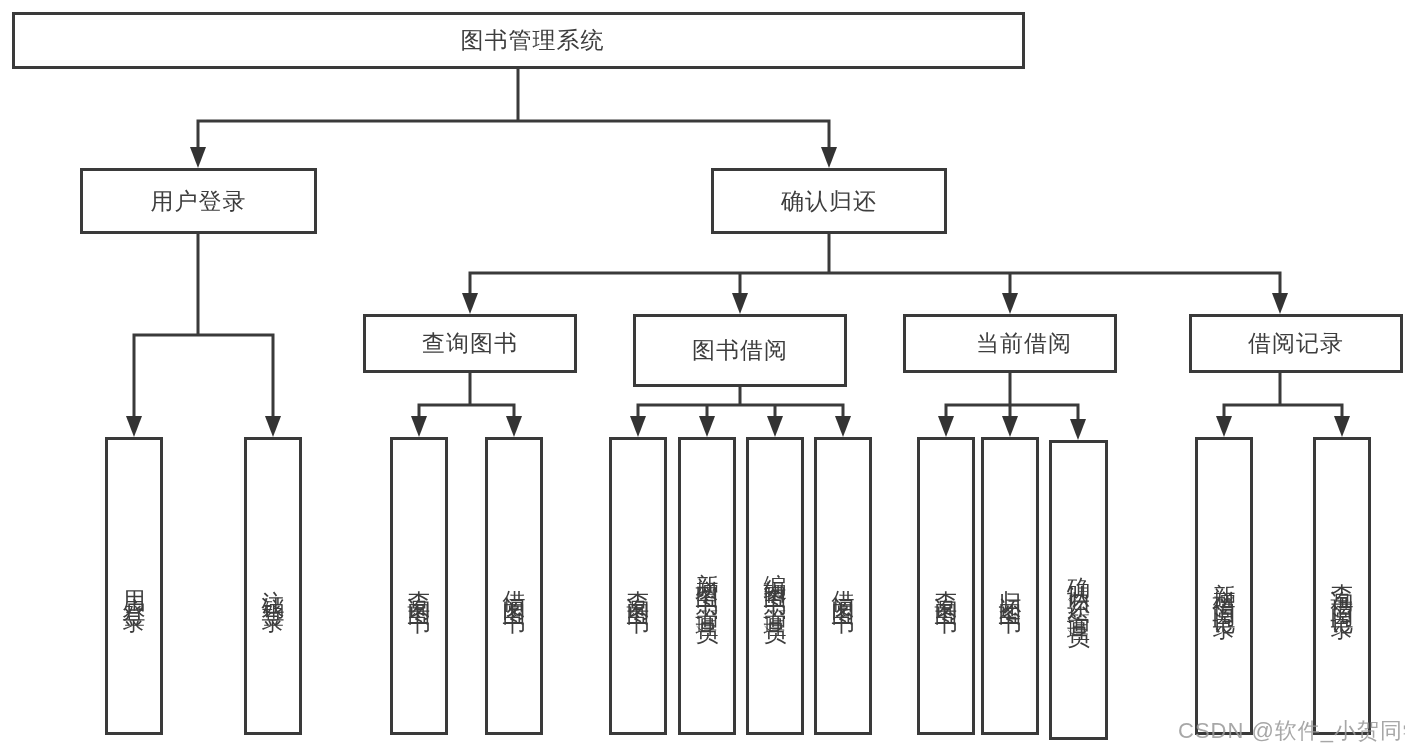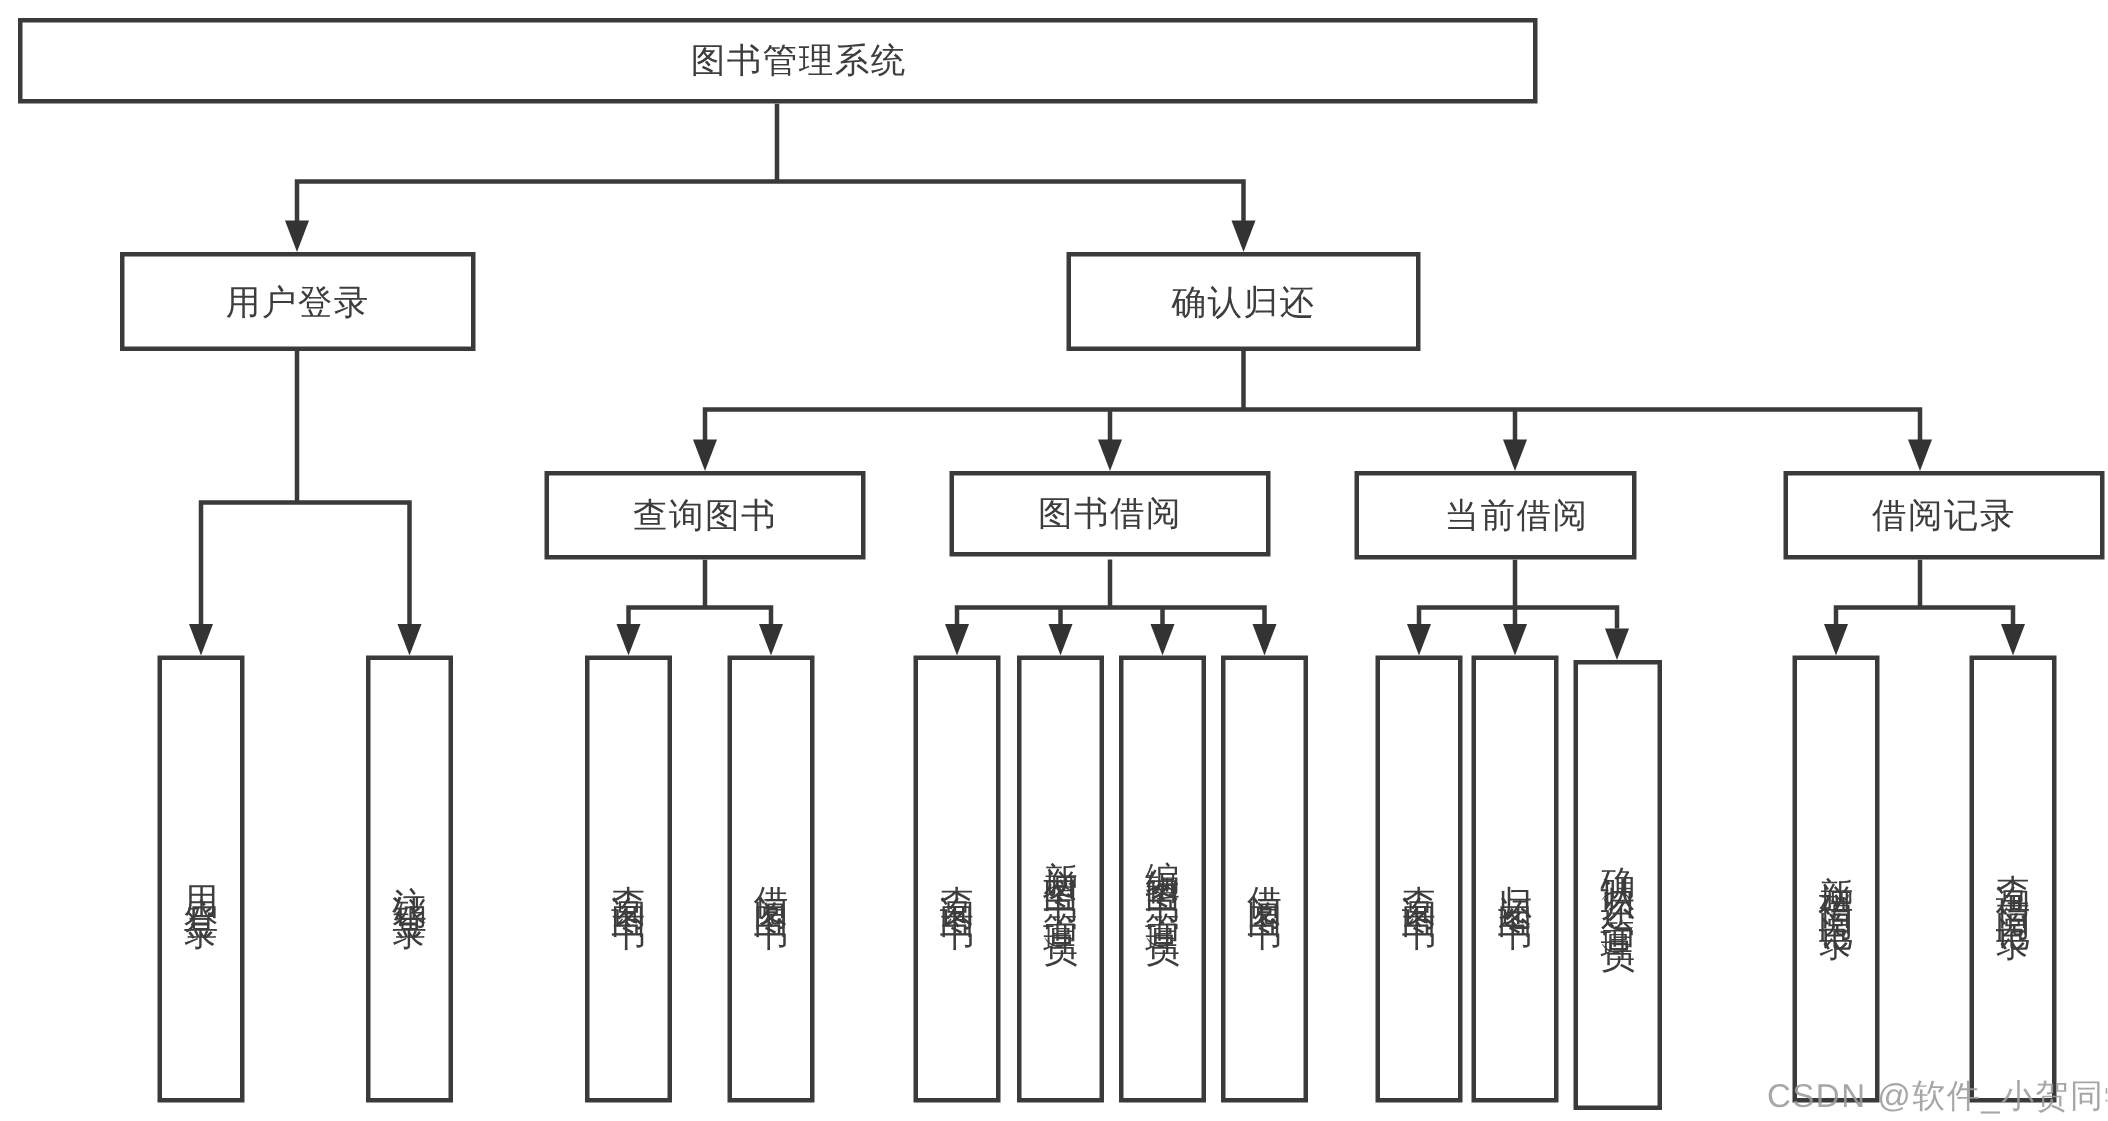--- a/index.html
+++ b/index.html
@@ -119,24 +119,24 @@
   <div class="box" style="left:80px; top:168px; width:237px; height:66px;">
     <span>用户登录</span>
   </div>
   <div class="box" style="left:711px; top:168px; width:236px; height:66px;">
     <span>确认归还</span>
   </div>
 
   <div class="box" style="left:363px; top:314px; width:214px; height:59px;">
     <span>查询图书</span>
   </div>
-  <div class="box" style="left:633px; top:314px; width:214px; height:57px;justify-content:center;">
+  <div class="box" style="left:633px; top:314px; width:214px; height:73px;justify-content:center;">
     <span>图书借阅</span>
   </div>
-  <div class="box" style="left:903px; top:314px; width:188px; height:59px;padding-left:28px;">
+  <div class="box" style="left:903px; top:314px; width:214px; height:59px;padding-left:28px;">
     <span>当前借阅</span>
   </div>
   <div class="box" style="left:1173px; top:314px; width:214px; height:59px;margin-left:16px;">
     <span>借阅记录</span>
   </div>
 
   <div class="box" style="left:105px; top:437px; width:58px; height:298px;">
     <span class="vtext">用户登录</span>
   </div>
   <div class="box" style="left:244px; top:437px; width:58px; height:298px;">

